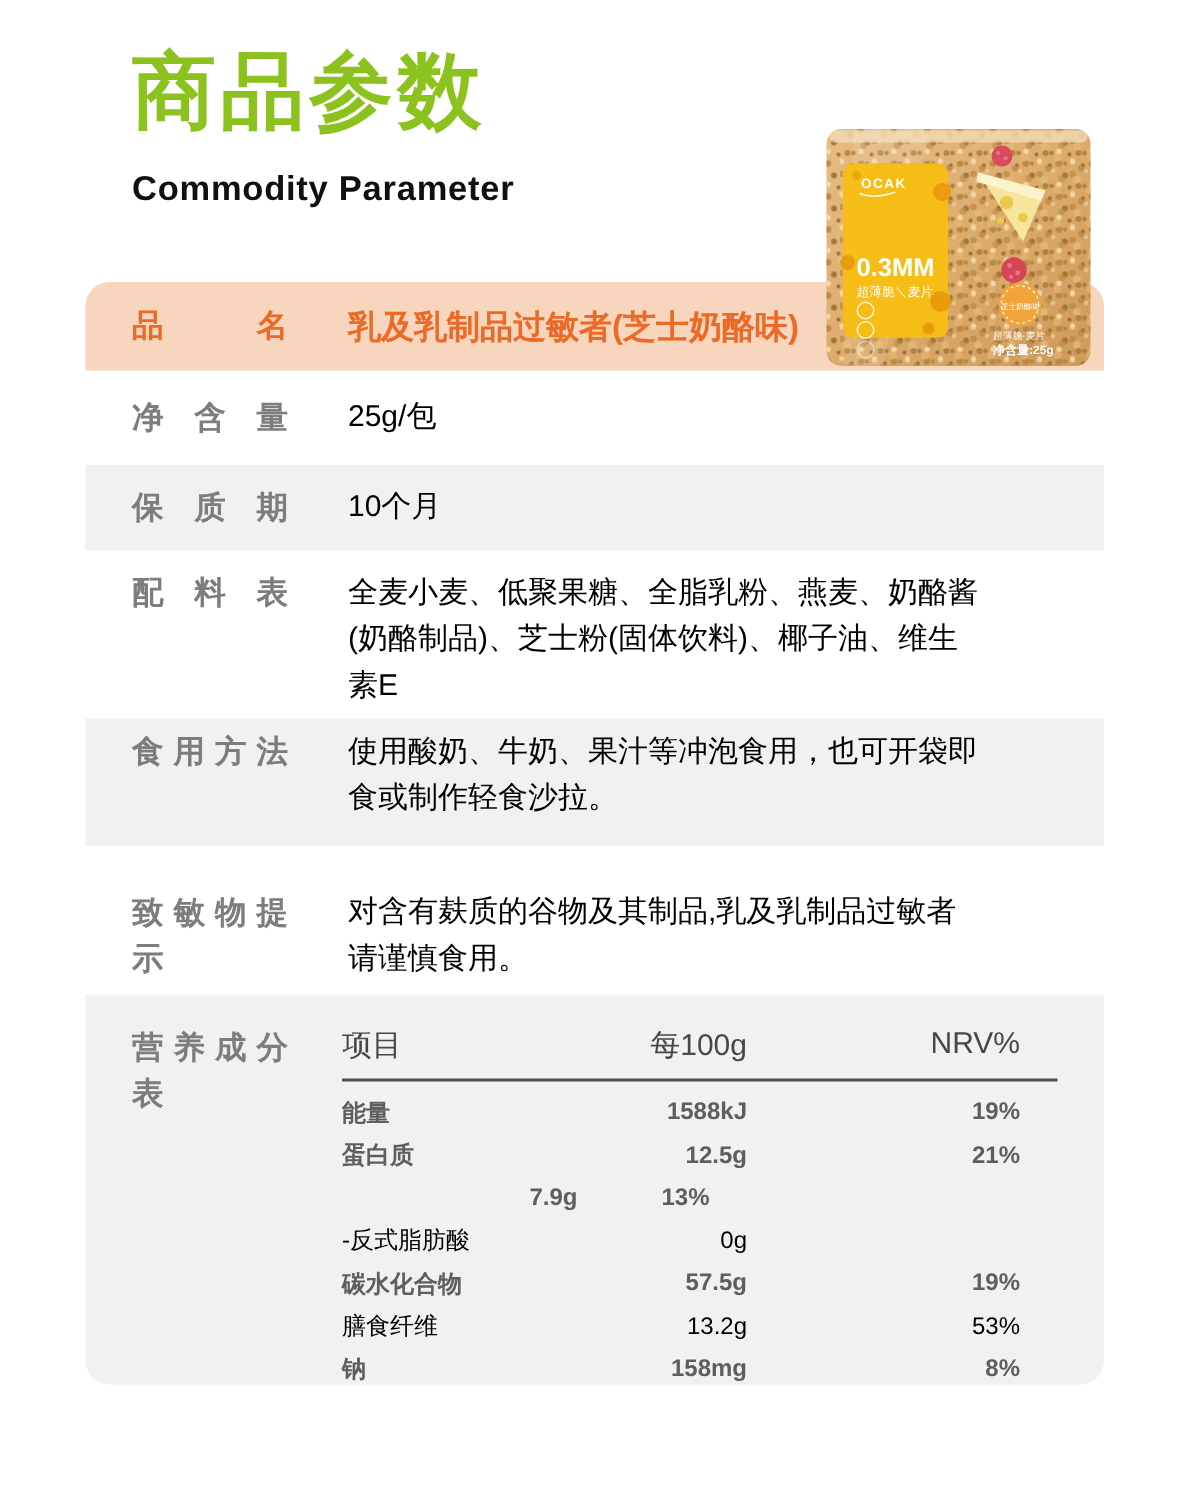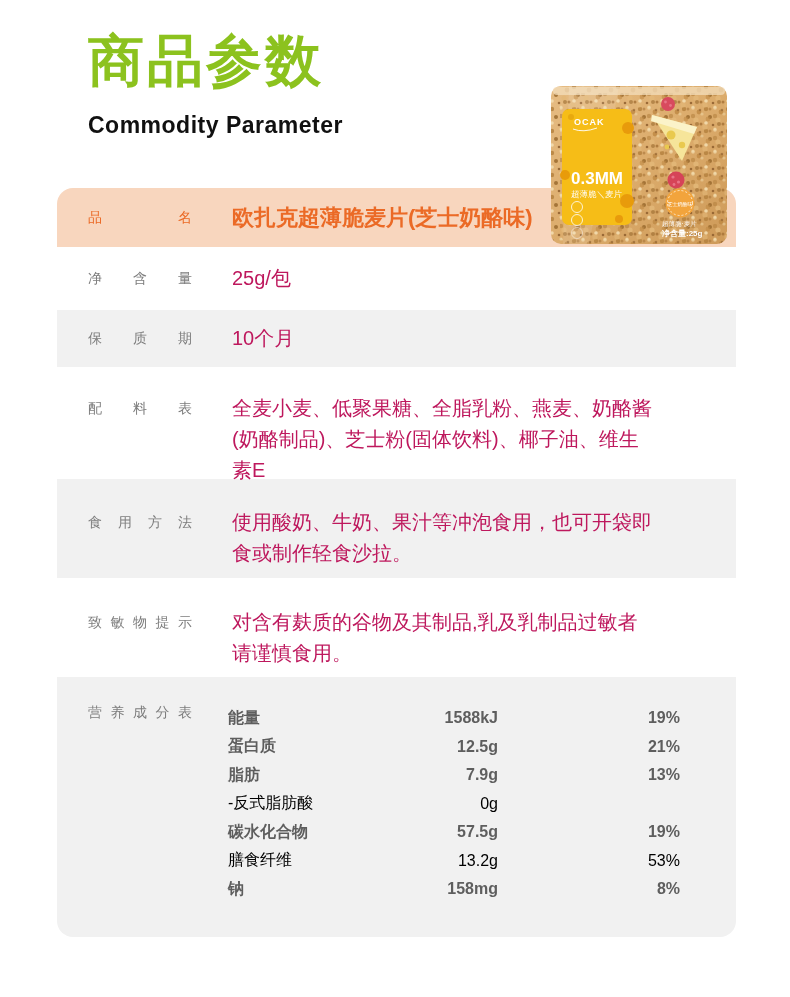--- a/index.html
+++ b/index.html
@@ -8,34 +8,34 @@
   .page { position:relative; width:790px; height:997px; background:#ffffff; overflow:hidden; }
 
   .title { position:absolute; left:88px; top:24px; font-size:56px; font-weight:900;
            color:#8CC21E; letter-spacing:3px; }
   .subtitle { position:absolute; left:88px; top:112px; font-size:23px; font-weight:700;
               color:#101010; letter-spacing:0.5px; }
 
   
   .spec-table { position:absolute; left:57px; top:188px; width:679px; }
   .row { display:flex; width:100%; }
-  .row-label { width:104px; margin-left:31px; flex-shrink:0; font-size:14px; font-weight:400;
+  .row-label { width:104px; margin-left:31px; flex-shrink:0; font-size:21px; font-weight:700;
                color:#7D7D7D; text-align:justify; text-align-last:justify; line-height:31px; }
-  .row-value { margin-left:40px; font-size:20px; color:#be185d; white-space:pre-line;
+  .row-value { margin-left:40px; font-size:20px; color:#000000; white-space:pre-line;
                line-height:31px; }
   .center { align-items:center; }
   .top { align-items:flex-start; }
   .gray { background:#F1F1F1; }
   .row-name { height:59px; background:#F8D6BE; border-radius:16px 16px 0 0; }
   .row-name .row-label { color:#EB6A26; }
   .row-name .row-value { color:#EB6A26; font-weight:700; font-size:22px; white-space:nowrap; }
   .row-net  { height:63px; }
   .row-shelf{ height:57px; }
-  .row-ingr { height:112px; padding-top:26px; }
-  .row-usage{ height:99px;  padding-top:28px; }
+  .row-ingr { height:112px; padding-top:13px; }
+  .row-usage{ height:85px;  padding-top:7px; }
   .row-allergen { height:82px; padding-top:12px;margin-top:17px; }
   .row-nutrition { height:260px; padding-top:20px; border-radius:0 0 16px 16px; }
 
   
   .ntable { margin-left:36px; width:477px; }
   .ngrid { display:grid; grid-template-columns:157px 113px 1fr; align-items:center; }
   .ngrid .c2 { text-align:right; }
   .ngrid .c3 { text-align:right; padding-right:25px; }
   .nheader { padding-bottom:9px; border-bottom:2px solid #4F4F4F;
              font-size:20px; font-weight:500; color:#474747; }
@@ -129,21 +129,21 @@
 
       <text x="113" y="143" font-size="6.5" fill="#FFFFFF" opacity="0.95">超薄脆·麦片</text>
       <text x="113" y="153" font-size="8" font-weight="bold" fill="#FFFFFF">净含量:25g</text>
     </svg>
   </div>
 
   <div class="spec-table">
 
     <div class="row row-name center">
       <div class="row-label">品名</div>
-      <div class="row-value">欧扎克超薄脆麦片(芝士奶酪味)</div>
+      <div class="row-value">乳及乳制品过敏者(芝士奶酪味)</div>
     </div>
 
     <div class="row row-net center">
       <div class="row-label">净含量</div>
       <div class="row-value">25g/包</div>
     </div>
 
     <div class="row row-shelf center gray">
       <div class="row-label">保质期</div>
       <div class="row-value">10个月</div>
@@ -164,33 +164,37 @@
 
     <div class="row row-allergen top">
       <div class="row-label">致敏物提示</div>
       <div class="row-value">对含有麸质的谷物及其制品,乳及乳制品过敏者
 请谨慎食用。</div>
     </div>
 
     <div class="row row-nutrition top gray">
       <div class="row-label">营养成分表</div>
       <div class="ntable">
+        <div class="ngrid nheader">
+          <span class="c1">项目</span>
+          <span class="c2">每100g</span>
+          <span class="c3">NRV%</span>
+        </div>
         <div class="nbody">
           <div class="ngrid nrow strong">
             <span class="c1">能量</span>
             <span class="c2">1588kJ</span>
             <span class="c3">19%</span>
           </div>
           <div class="ngrid nrow strong">
             <span class="c1">蛋白质</span>
             <span class="c2">12.5g</span>
             <span class="c3">21%</span>
           </div>
           <div class="ngrid nrow strong">
-            <span class="c1">脂肪</span>
             <span class="c2">7.9g</span>
             <span class="c3">13%</span>
           </div>
           <div class="ngrid nrow light">
             <span class="c1">-反式脂肪酸</span>
             <span class="c2">0g</span>
             <span class="c3"></span>
           </div>
           <div class="ngrid nrow strong">
             <span class="c1">碳水化合物</span>

